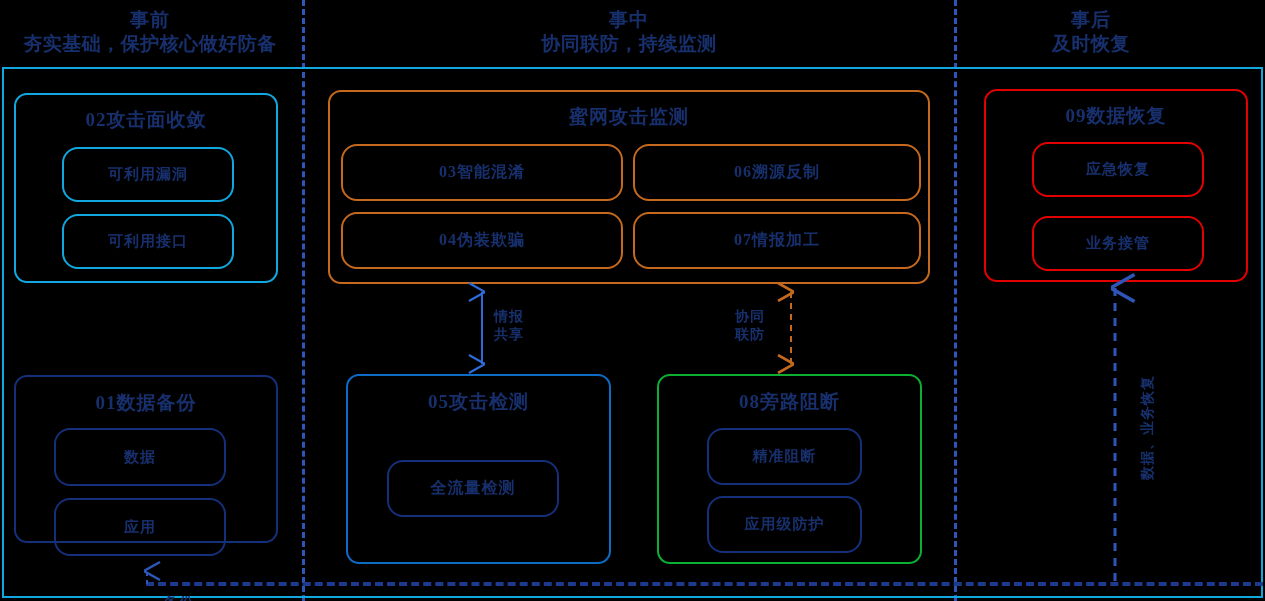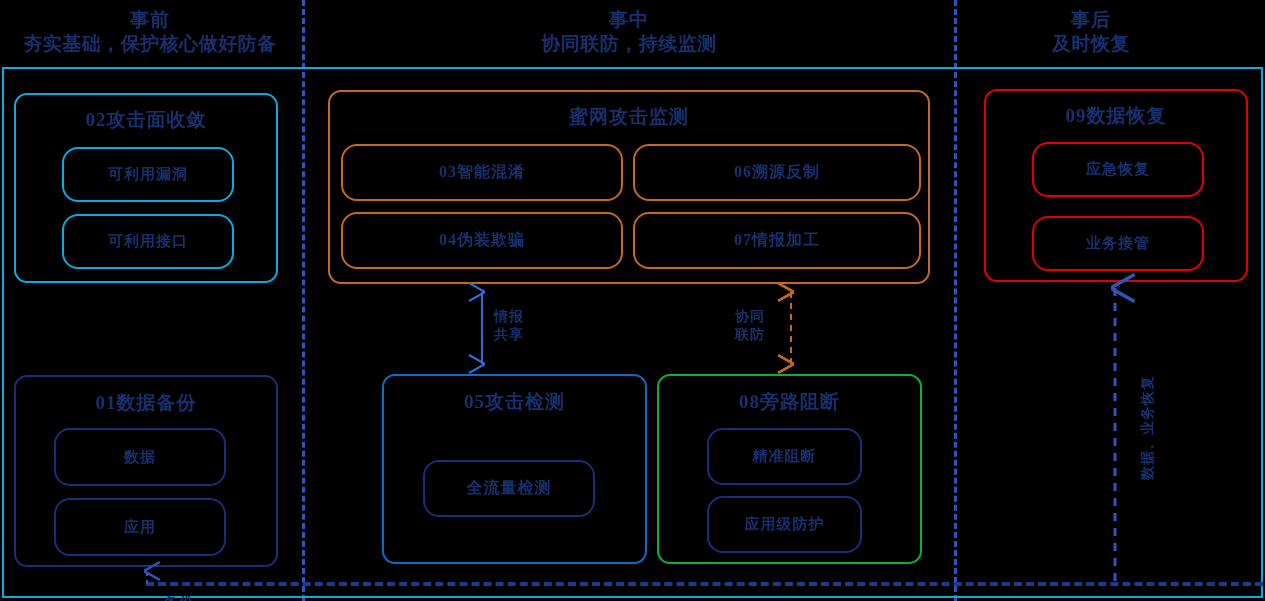--- a/index.html
+++ b/index.html
@@ -96,21 +96,21 @@
   }
   .subbox.big {
     font-size: 16px;
   }
 
   
   .c-cyan   { border-color: #11a8e0; }
   .c-orange { border-color: #c4691d; }
   .c-red    { border-color: #e20000; }
   .c-navy   { border-color: #152f7a; }
-  .c-blue   { border-color: #0d6bc4; margin-left: 36px; }
+  .c-blue   { border-color: #0d6bc4; }
   .c-green  { border-color: #0bb032; }
 
   
   .conn-label {
     position: absolute;
     text-align: left;
     font-size: 14px;
     font-weight: bold;
     color: #17306d;
     line-height: 1.25;
@@ -169,21 +169,21 @@
     <div class="subbox big c-orange" style="left:11px; top:120px; width:282px; height:57px;">04伪装欺骗</div>
     <div class="subbox big c-orange" style="left:303px; top:120px; width:288px; height:57px;">07情报加工</div>
   </div>
 
   <div class="group c-red" style="left:984px; top:89px; width:264px; height:193px;">
     <div class="group-title" style="top:12px;">09数据恢复</div>
     <div class="subbox c-red" style="left:46px; top:51px; width:172px; height:55px;">应急恢复</div>
     <div class="subbox c-red" style="left:46px; top:125px; width:172px; height:55px;">业务接管</div>
   </div>
 
-  <div class="group c-navy" style="left:14px; top:375px; width:264px; height:192px;">
+  <div class="group c-navy" style="left:14px; top:375px; width:264px; height:168px;">
     <div class="group-title" style="top:13px;">01数据备份</div>
     <div class="subbox c-navy" style="left:38px; top:51px; width:172px; height:58px;">数据</div>
     <div class="subbox c-navy" style="left:38px; top:121px; width:172px; height:58px;">应用</div>
   </div>
 
   <div class="group c-blue" style="left:346px; top:374px; width:265px; height:190px;">
     <div class="group-title" style="top:13px;">05攻击检测</div>
     <div class="subbox big c-navy" style="left:39px; top:84px; width:172px; height:57px;">全流量检测</div>
   </div>
 

